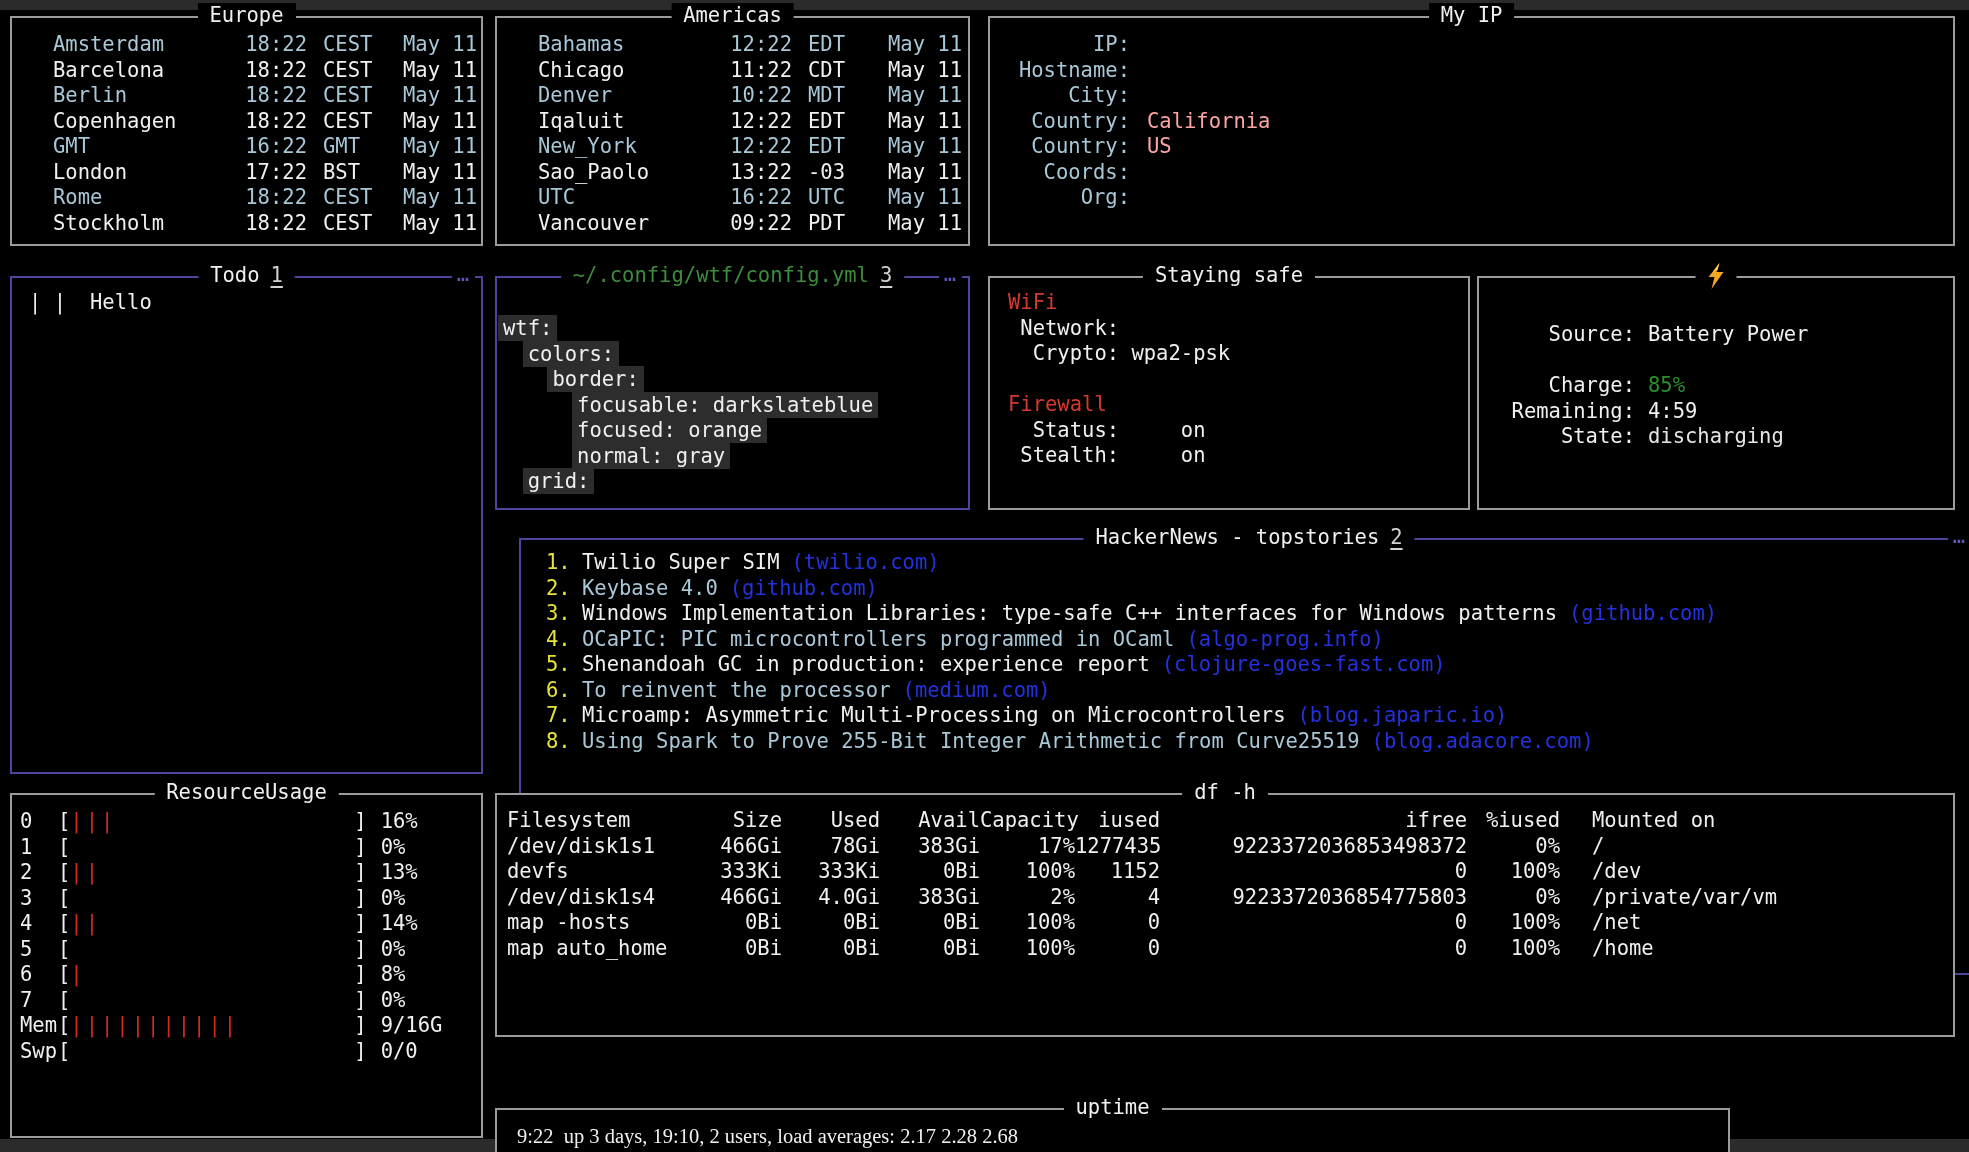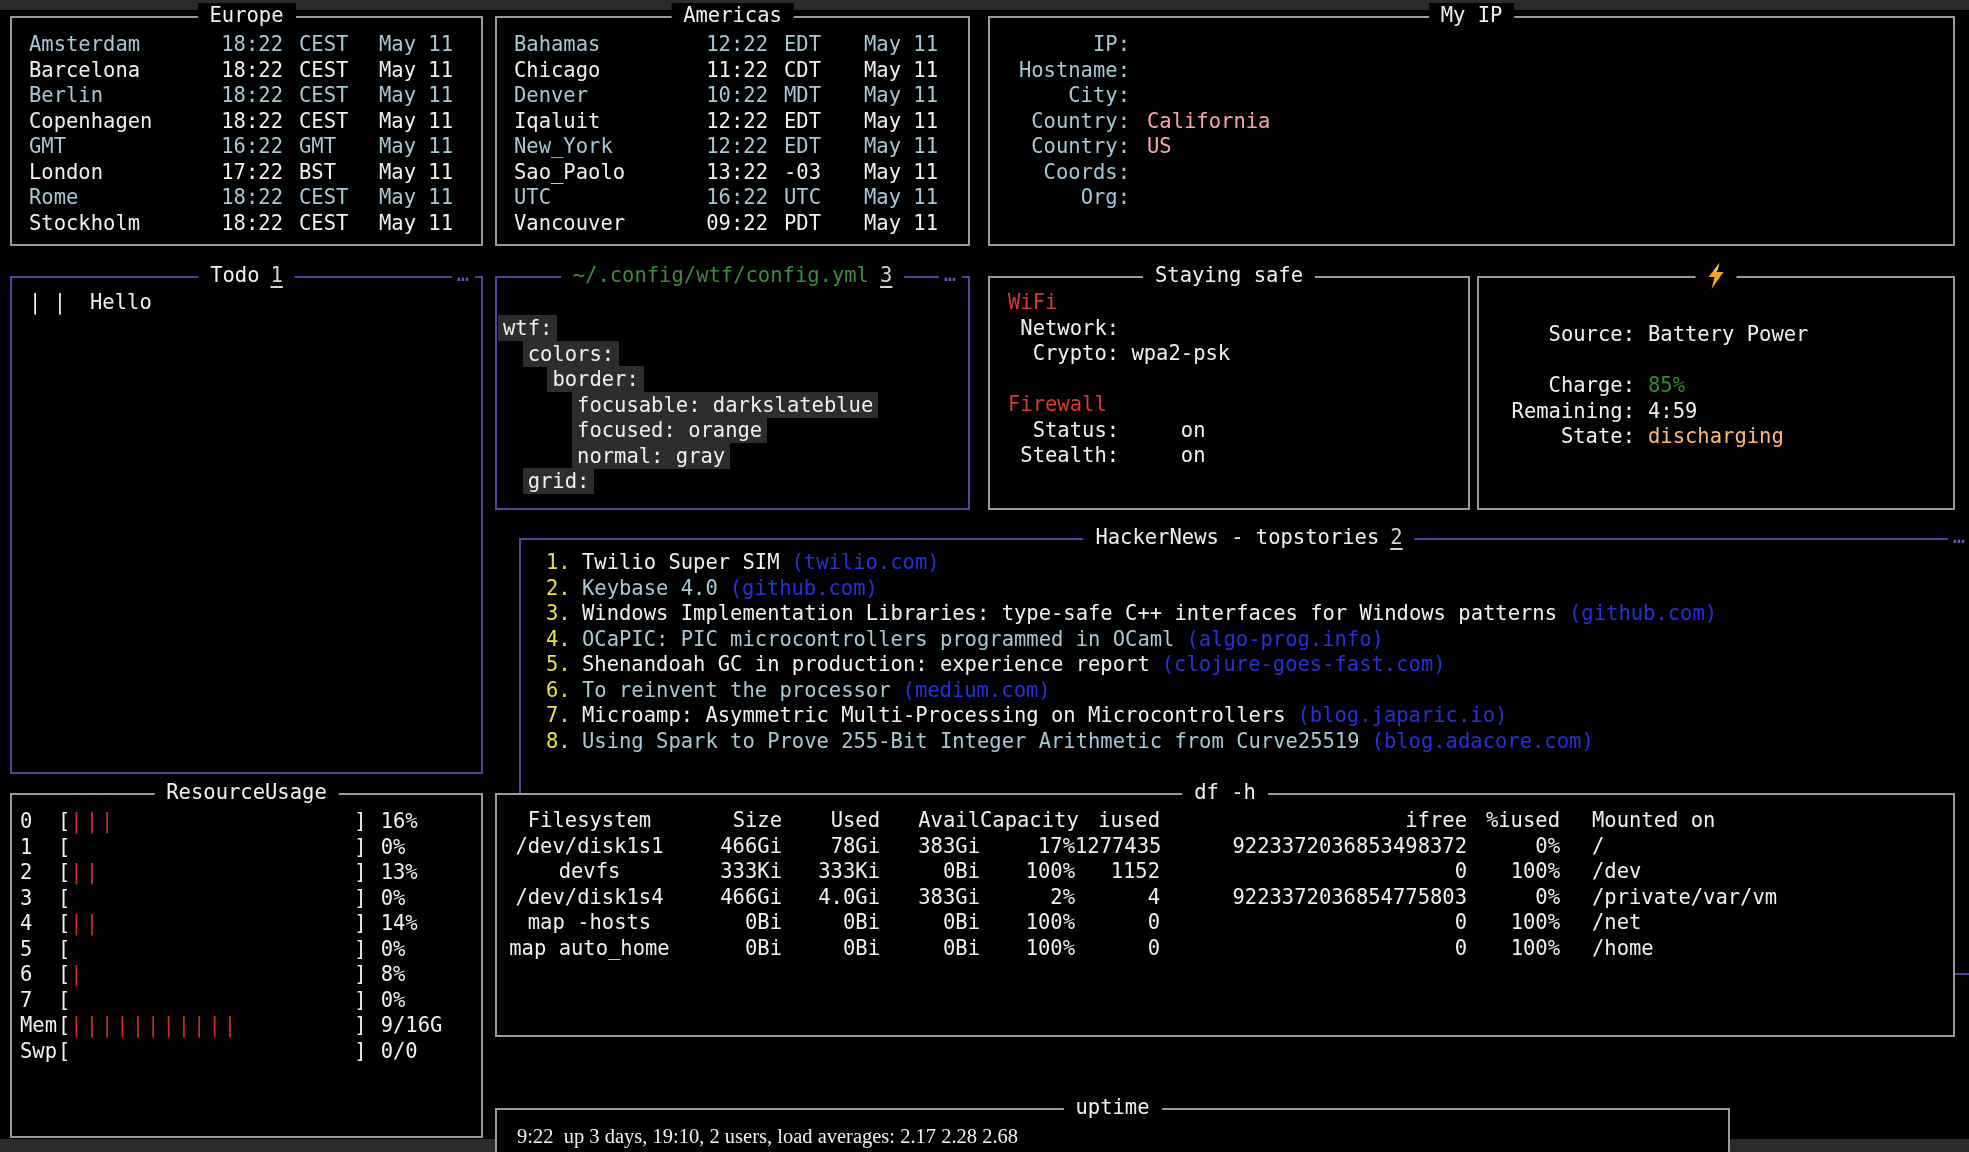--- a/index.html
+++ b/index.html
@@ -33,21 +33,21 @@
   #p-todo     { left:10px;   top:276px;  width:473px;  height:498px; }
   #p-config   { left:495px;  top:276px;  width:475px;  height:234px; }
   #p-safe     { left:988px;  top:276px;  width:482px;  height:234px; }
   #p-battery  { left:1477px; top:276px;  width:478px;  height:234px; }
   #p-hn       { left:519px;  top:538px;  width:1460px; height:437px; }
   #p-ru       { left:10px;   top:793px;  width:473px;  height:345px; }
   #p-df       { left:495px;  top:793px;  width:1460px; height:244px; }
   #p-uptime   { left:495px;  top:1108px; width:1235px; height:82px; }
 
   
-  .clk-content { padding:14px 8px 0 17px; }
+  .clk-content { padding:14px 8px 0 17px;margin-left:24px; }
   .clk-row { display:grid; grid-template-columns:192px 62px 96px 1fr; white-space:pre; }
   .clk-row:nth-child(odd)  { color:#a8c7d7; }
   .clk-row:nth-child(even) { color:#f0f0f0; }
   .clk-time { text-align:right; }
   .clk-tz   { padding-left:16px; }
 
   
   .ip-content { padding:14px 8px 0 18px; }
   .ip-row { display:grid; grid-template-columns:122px 1fr; }
   .ip-label { color:#a8c7d7; text-align:right; }
@@ -67,21 +67,21 @@
   .safe-content { padding:12px 8px 0 18px; }
   .safe-line { white-space:pre; min-height:25.5px; color:#f0f0f0; }
   .safe-line.red { color:#d63a2f; }
 
   
   .bat-content { padding:12px 8px 0 32px;margin-top:32px; }
   .bat-row { display:grid; grid-template-columns:124px 1fr; min-height:25.5px; }
   .bat-label { text-align:right; color:#f0f0f0; }
   .bat-value { padding-left:13px; white-space:pre; }
   .bat-value.green  { color:#2e8f2e; }
-  .bat-value.yellow { color:#fdba74; }
+  .bat-value.yellow { color:#e5e5e5; }
   .bolt { display:inline-block; width:17px; height:26px; vertical-align:middle; }
 
   
   .hn-content { padding:10px 8px 0 25px; }
   .hn-item { display:grid; grid-template-columns:36px 1fr; white-space:nowrap; }
   .hn-num { color:#e8e33a; }
   .hn-item:nth-child(odd)  .hn-title { color:#f0f0f0; }
   .hn-item:nth-child(even) .hn-title { color:#a8c7d7; }
   .hn-domain { color:#2431dd; margin-left:12px; }
 
@@ -90,21 +90,21 @@
   .ru-row { display:flex; white-space:pre; }
   .ru-label { width:38px; }
   .ru-bracket { color:#f0f0f0; }
   .ru-bars { width:284px; color:#d22a20; letter-spacing:3px; overflow:hidden; }
   .ru-value { margin-left:14px; }
 
   
   .df-content { padding:13px 8px 0 10px; }
   .df-row { display:grid; grid-template-columns:165px 110px 98px 100px 95px 85px 307px 93px 1fr; white-space:pre; }
   .df-row span { text-align:right; }
-  .df-row span:first-child { text-align:center; }
+  .df-row span:first-child { text-align:left; }
   .df-row span:last-child { text-align:left; padding-left:32px; }
 
   
   .up-content { padding:14px 8px 0 20px; white-space:pre;font-family:Liberation Serif, serif; }
 </style>
 </head>
 <body>
 
 <div class="strip" id="strip-top"></div>
 <div class="strip" id="strip-bottom"></div>

